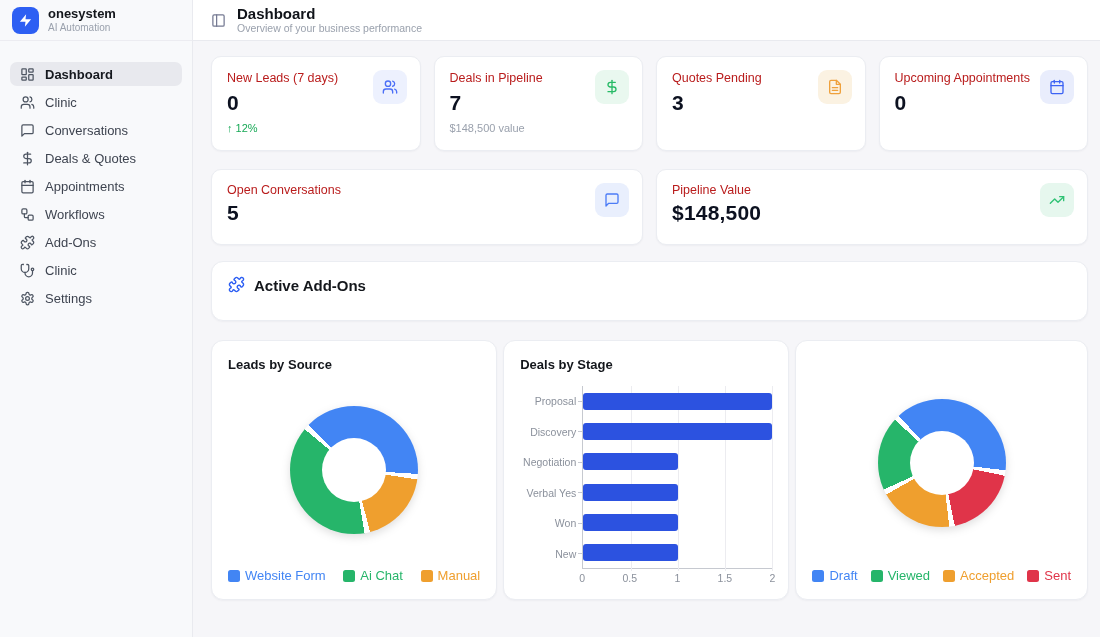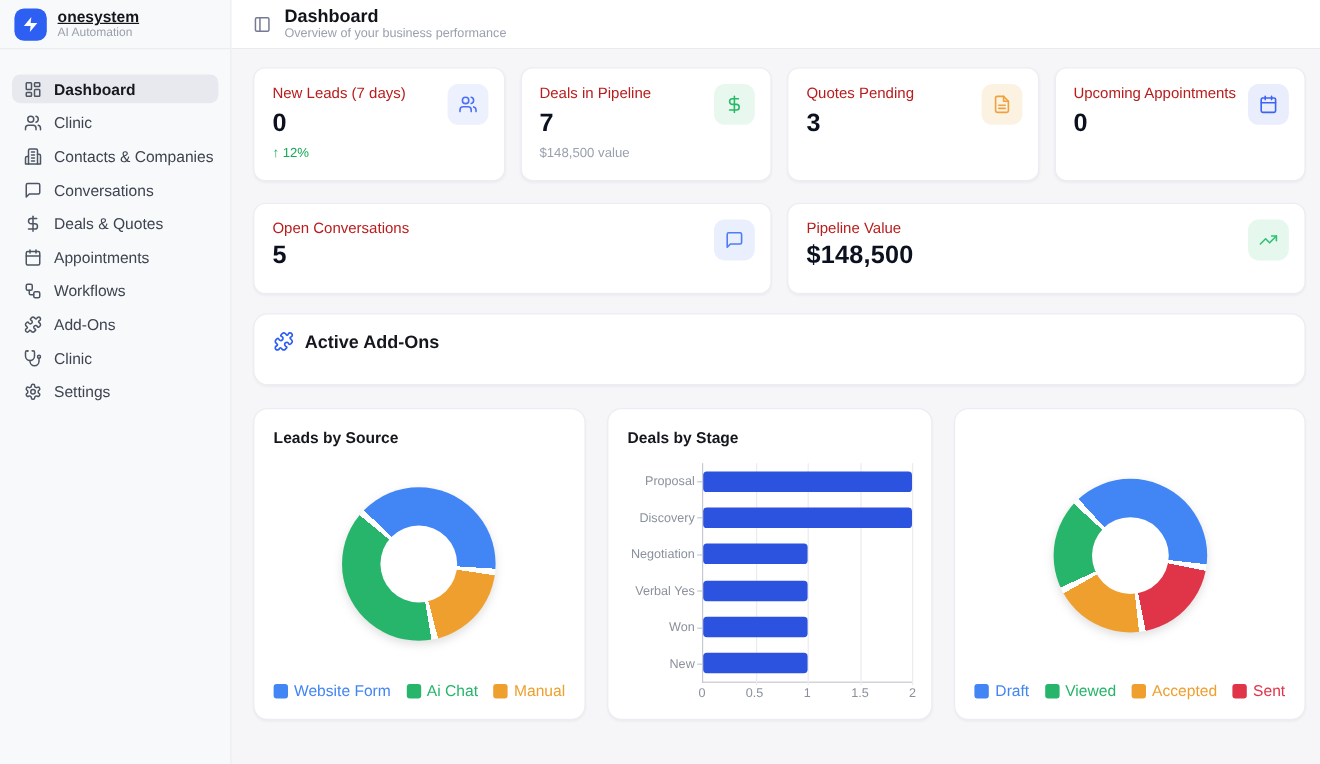--- a/index.html
+++ b/index.html
@@ -7,21 +7,21 @@
     font-family:"Liberation Sans", sans-serif; background:#fff; color:#14171c; }
   .app { display:flex; width:1100px; height:637px; }
 
   
   .sidebar { width:193px; flex:0 0 193px; background:#f8f9fb; border-right:1px solid #e9eaef;
     display:flex; flex-direction:column; }
   .brand { height:41px; display:flex; align-items:center; gap:9px; padding:0 12px;
     border-bottom:1px solid #ececf1; }
   .brand-logo { width:27px; height:27px; border-radius:8px; background:#2d5ff3;
     display:flex; align-items:center; justify-content:center; flex:0 0 27px; }
-  .brand-name { font-size:13px; font-weight:bold; color:#13161b; line-height:1.2;text-decoration:underline; }
+  .brand-name { font-size:13px; font-weight:bold; color:#13161b; line-height:1.2; }
   .brand-tag { font-size:10px; color:#9aa1ad; line-height:1.2; }
   .nav { padding:21px 10px 10px 10px; display:flex; flex-direction:column; gap:4px; }
   .nav-item { display:flex; align-items:center; gap:10px; height:24px; padding:0 10px;
     border-radius:7px; font-size:13px; color:#3e4450; cursor:pointer; white-space:nowrap; }
   .nav-item svg { width:15px; height:15px; stroke:#4d5562; flex:0 0 15px; }
   .nav-item.active { background:#e8e9ee; color:#15181e; font-weight:bold; }
 
   
   .main { flex:1; display:flex; flex-direction:column; min-width:0; }
   .topbar { height:41px; flex:0 0 41px; background:#fff; border-bottom:1px solid #e9eaef;
@@ -48,21 +48,21 @@
   .stat-icon { position:absolute; top:13px; right:13px; width:34px; height:34px;
     border-radius:9px; display:flex; align-items:center; justify-content:center; }
   .stat-icon svg { width:16px; height:16px; }
 
   .addons-card { height:60px; border-radius:12px; padding:15px 16px; display:flex;
     align-items:flex-start; gap:9px; margin-bottom:19px; }
   .addons-card svg { width:17px; height:17px; stroke:#2d5ff3; margin-top:-1px; }
   .addons-title { font-size:15px; font-weight:bold; color:#14171c; }
 
   
-  .charts-grid { display:grid; grid-template-columns:repeat(3,1fr); gap:18px; }
+  .charts-grid { display:grid; grid-template-columns:repeat(3,1fr); gap:6px; }
   .chart-card { height:260px; border-radius:12px; padding:16px 16px 14px 16px;
     display:flex; flex-direction:column; }
   .chart-title { font-size:13px; font-weight:bold; color:#14171c; }
   .chart-body { flex:1; display:flex; align-items:center; justify-content:center; }
   .donut { width:128px; height:128px; border-radius:50%; position:relative;
     filter:drop-shadow(0 3px 4px rgba(0,0,0,.13)); }
   .donut .hole { position:absolute; left:50%; top:50%; width:64px; height:64px;
     transform:translate(-50%,-50%); border-radius:50%; background:#fff; }
   .legend { display:flex; justify-content:space-between; gap:13px; padding-bottom:2px; }
   .legend-item { display:flex; align-items:center; gap:5px; font-size:13px; font-weight:500;
@@ -113,32 +113,20 @@
           <svg viewBox="0 0 24 24" fill="none" stroke="currentColor" stroke-width="2" stroke-linecap="round" stroke-linejoin="round">
             <path d="M16 21v-2a4 4 0 0 0-4-4H6a4 4 0 0 0-4 4v2"></path>
             <circle cx="9" cy="7" r="4"></circle>
             <path d="M22 21v-2a4 4 0 0 0-3-3.87"></path>
             <path d="M16 3.13a4 4 0 0 1 0 7.75"></path>
           </svg>
           <span>Clinic</span>
         </div>
         <div class="nav-item">
           <svg viewBox="0 0 24 24" fill="none" stroke="currentColor" stroke-width="2" stroke-linecap="round" stroke-linejoin="round">
-            <path d="M6 22V4a2 2 0 0 1 2-2h8a2 2 0 0 1 2 2v18Z"></path>
-            <path d="M6 12H4a2 2 0 0 0-2 2v8h4"></path>
-            <path d="M18 9h2a2 2 0 0 1 2 2v11h-4"></path>
-            <path d="M10 6h4"></path>
-            <path d="M10 10h4"></path>
-            <path d="M10 14h4"></path>
-            <path d="M10 18h4"></path>
-          </svg>
-          <span>Contacts &amp; Companies</span>
-        </div>
-        <div class="nav-item">
-          <svg viewBox="0 0 24 24" fill="none" stroke="currentColor" stroke-width="2" stroke-linecap="round" stroke-linejoin="round">
             <path d="M21 15a2 2 0 0 1-2 2H7l-4 4V5a2 2 0 0 1 2-2h14a2 2 0 0 1 2 2z"></path>
           </svg>
           <span>Conversations</span>
         </div>
         <div class="nav-item">
           <svg viewBox="0 0 24 24" fill="none" stroke="currentColor" stroke-width="2" stroke-linecap="round" stroke-linejoin="round">
             <line x1="12" y1="2" x2="12" y2="22"></line>
             <path d="M17 5H9.5a3.5 3.5 0 0 0 0 7h5a3.5 3.5 0 0 1 0 7H6"></path>
           </svg>
           <span>Deals &amp; Quotes</span>

